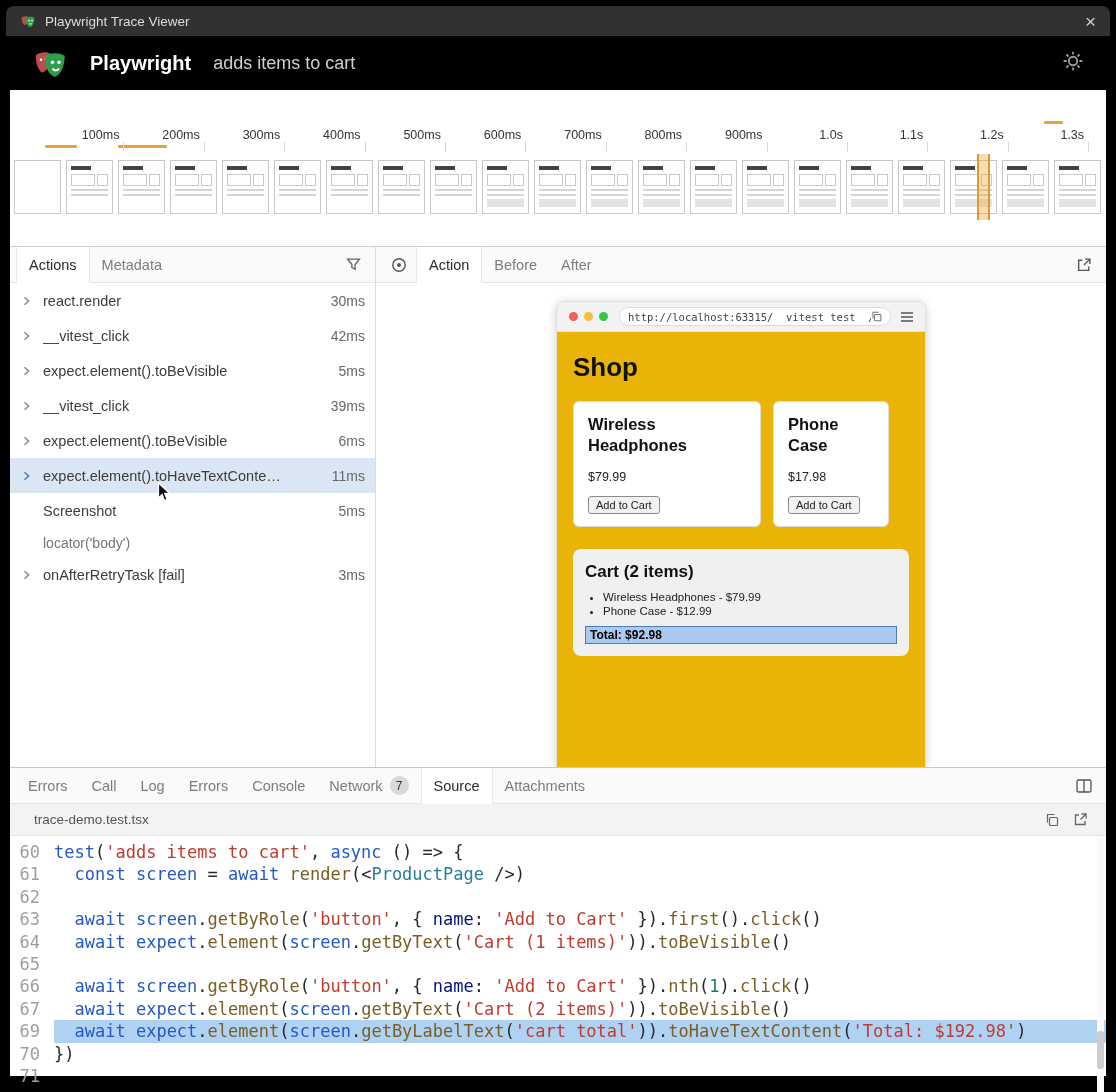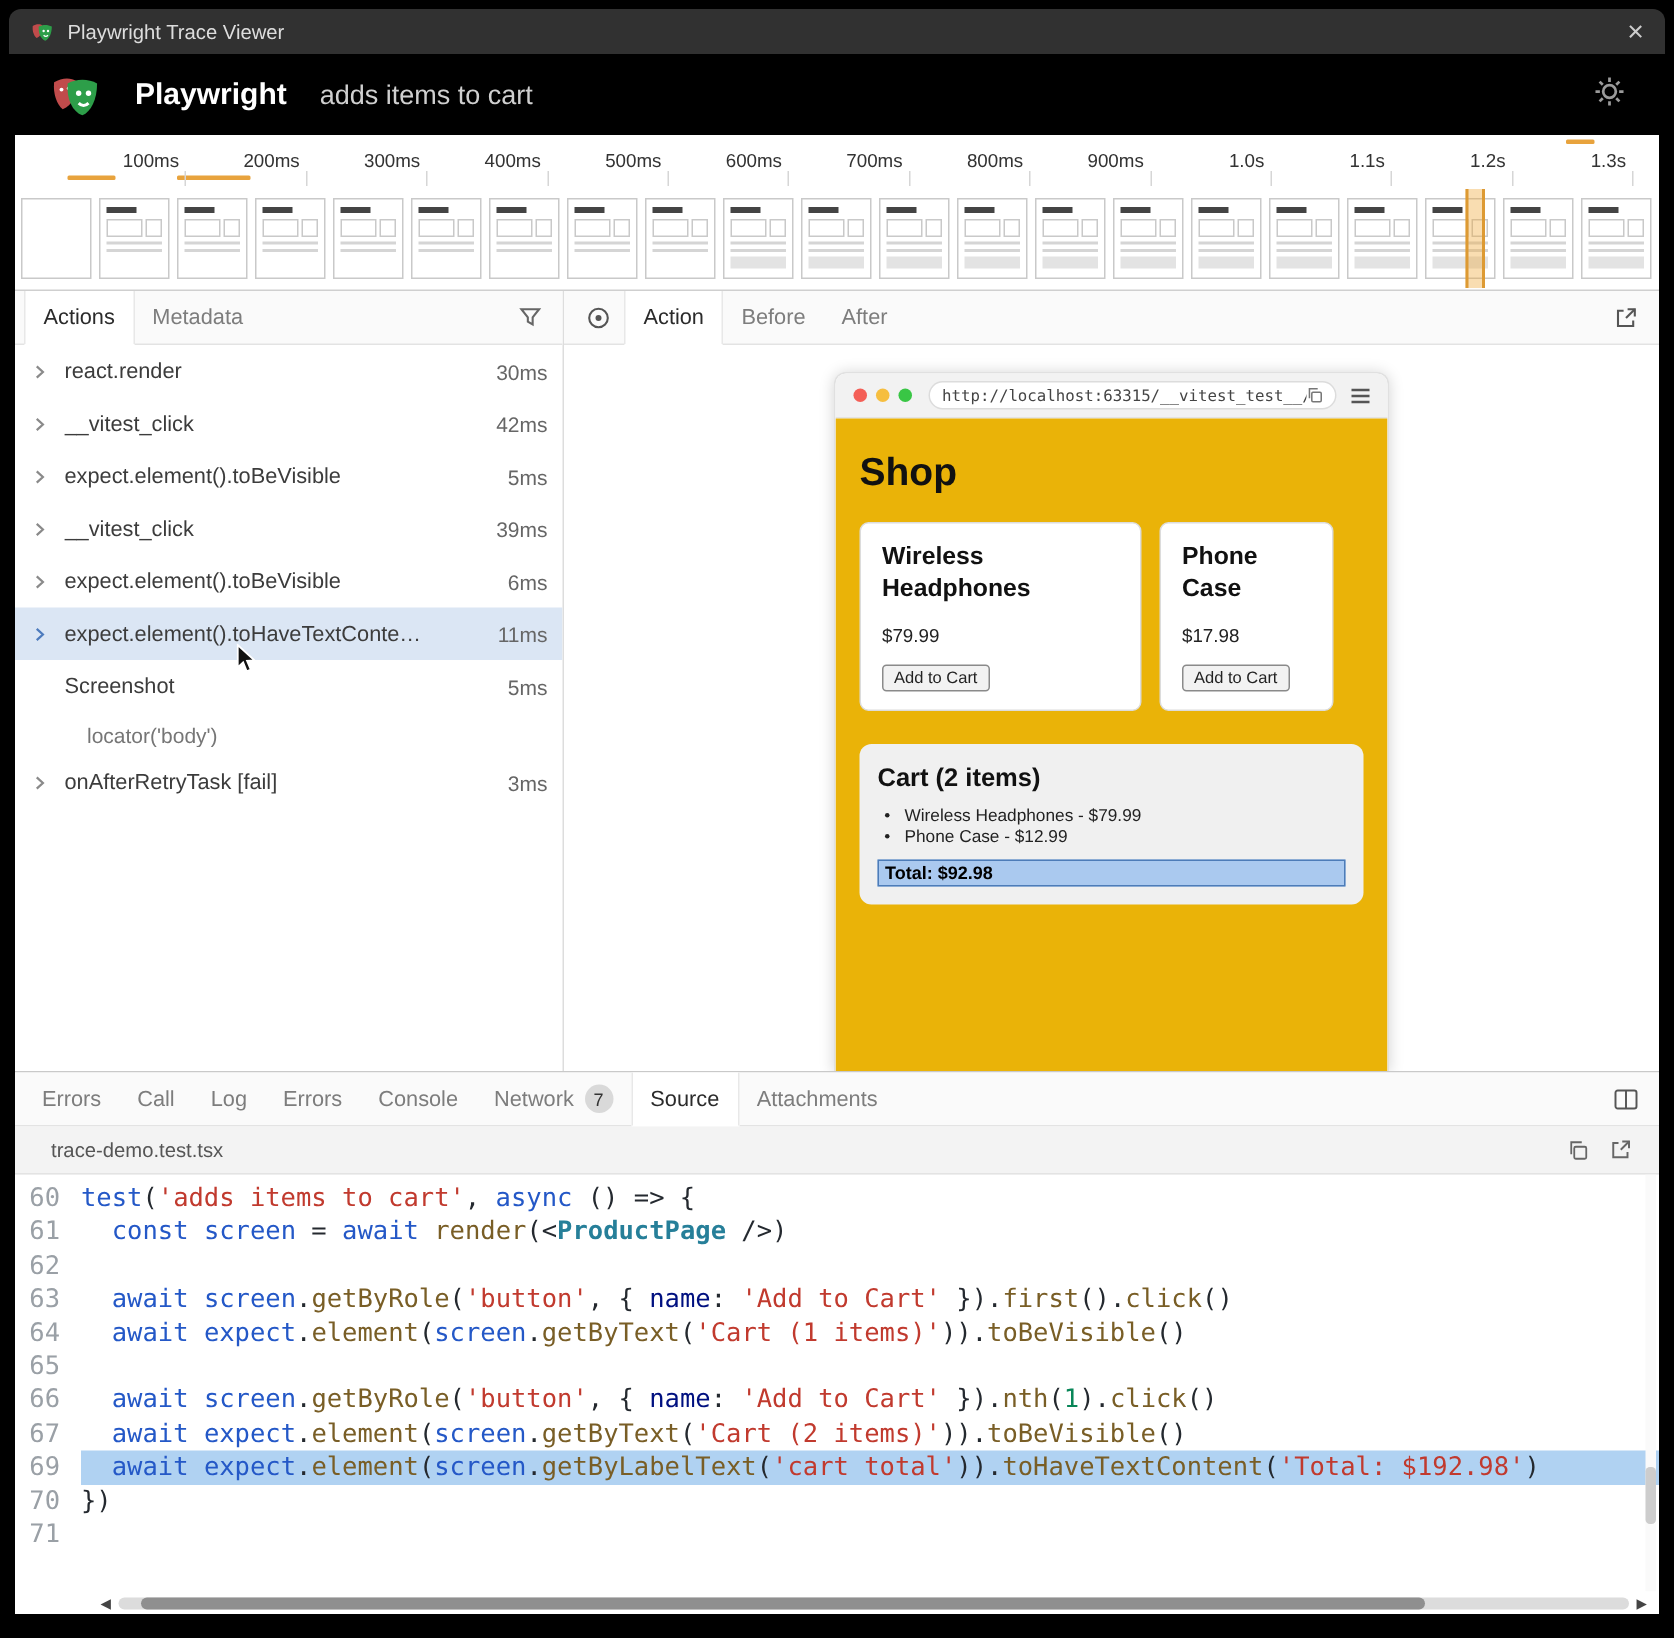--- a/index.html
+++ b/index.html
@@ -17,21 +17,21 @@
   .hd-logo { margin-right:22px; }
   .hd-logo svg { display:block; }
   .hd-app { color:#fff; font-size:20px; font-weight:bold; margin-right:22px; }
   .hd-test { color:#cfcfcf; font-size:18px; }
   .hd-gear { margin-left:auto; }
 
   
   .content { margin:0 10px; background:#fff; height:986px; display:flex; flex-direction:column; }
 
   
-  .timeline { height:104px; border-bottom:1px solid #cfcfcf; flex:0 0 auto; }
+  .timeline { height:129px; border-bottom:1px solid #cfcfcf; flex:0 0 auto;margin-top:28px; }
   .ruler { position:relative; display:flex; height:34px; padding-left:34px; }
   .tick { flex:0 0 80.4px; position:relative; text-align:right; padding-right:5px; font-size:12.5px; color:#333; line-height:34px; }
   .tick::after { content:''; position:absolute; right:0; bottom:0; height:10px; width:1px; background:#d6d6d6; }
   .obar { position:absolute; height:3px; background:#e8a33d; border-radius:1px; }
   .obar-a { left:35px; width:32px; bottom:4px; }
   .obar-b { left:108px; width:49px; bottom:4px; }
   .obar-c { left:1034px; width:19px; top:3px; }
   .filmstrip { position:relative; height:70px; padding:8px 0 8px 4px; display:flex; gap:5px; overflow:hidden; }
   .frame { flex:0 0 47px; height:54px; background:#fff; border:1px solid #c9c9c9; overflow:hidden; }
   .th-t { height:4px; width:45%; background:#444; margin:5px 4px 4px; }
@@ -52,21 +52,21 @@
   .tab.active { color:#2b2b2b; background:#fff; margin-bottom:-1px; border-bottom:1px solid #fff; border-left:1px solid #e8e8e8; border-right:1px solid #e8e8e8; }
   .tab .badge { margin-left:7px; width:19px; height:19px; border-radius:50%; background:#d9d9d9; color:#333; font-size:12px; display:flex; align-items:center; justify-content:center; }
   .bar-icon { margin-left:auto; margin-right:14px; display:flex; align-items:center; }
   .bar-icon svg { display:block; }
   .pick { display:flex; align-items:center; margin:0 8px 0 8px; }
 
   
   .alist { flex:1; overflow:hidden; }
   .arow { height:35px; display:flex; align-items:center; font-size:14.5px; color:#3c3c3c; cursor:default; }
   .arow.sel { background:#dbe6f4; }
-  .arow.detail { height:29px; color:#767676; padding-left:42px; font-size:14px; }
+  .arow.detail { height:29px; color:#767676; padding-left:27px; font-size:14px; }
   .chev { width:15px; margin-left:12px; display:flex; align-items:center; color:#8a8a8a; }
   .arow.sel .chev { color:#4d7bbd; }
   .alabel { flex:1; margin-left:6px; white-space:nowrap; overflow:hidden; }
   .adur { color:#666; font-size:14px; margin-right:10px; }
   .cursor { position:absolute; left:147px; top:235px; pointer-events:none; }
 
   
   .panelbody { flex:1; display:flex; justify-content:center; background:#fff; overflow:hidden; }
   .browser { width:370px; margin-top:18px; border:1px solid #e0e0e0; border-bottom:none; border-radius:8px 8px 0 0; box-shadow:0 1px 10px rgba(0,0,0,.18); overflow:hidden; display:flex; flex-direction:column; background:#fff; }
   .chrome { height:30px; background:#f2f2f2; border-bottom:1px solid #e3e3e3; display:flex; align-items:center; flex:0 0 auto; }
@@ -95,21 +95,21 @@
   .bottompanel { flex:1; display:flex; flex-direction:column; border-top:1px solid #c9c9c9; }
   .srcbar { height:32px; background:#f3f3f3; border-bottom:1px solid #e3e3e3; display:flex; align-items:center; flex:0 0 auto; }
   .src-name { margin-left:24px; font-size:13.5px; color:#555; }
   .src-icons { margin-left:auto; margin-right:18px; display:flex; gap:14px; align-items:center; }
 
   .code { position:relative; height:278px; padding-top:5px; overflow:hidden; font-family:"DejaVu Sans Mono","Liberation Mono",monospace; font-size:17px; line-height:22.4px; }
   .cline { display:flex; }
   .lnum { flex:0 0 44px; text-align:right; padding-right:14px; color:#9aa0a6; }
   .lcode { flex:1; white-space:pre; color:#24292f; min-height:22.4px; }
   .cline.hl .lcode { background:#b0d2f2; }
-  .tok-k{color:#2458c7;} .tok-f{color:#795e26;} .tok-s{color:#c13a2e;} .tok-t{color:#267f99;font-weight:bold;} .tok-pr{color:#001080;} .tok-n{color:#098658;} .tok-p{color:#24292f;}
+  .tok-k{color:#2458c7;} .tok-f{color:#795e26;} .tok-s{color:#c13a2e;} .tok-t{color:#267f99;} .tok-pr{color:#001080;} .tok-n{color:#098658;} .tok-p{color:#24292f;}
   .vscroll { position:absolute; right:2px; top:0; bottom:0; width:7px; background:#fafafa; }
   .vthumb { position:absolute; top:195px; height:38px; width:7px; border-radius:3px; background:#cdcdcd; }
 
   .hscroll { height:16px; display:flex; align-items:center; gap:5px; margin-left:57px; margin-right:8px; flex:0 0 auto; }
   .harrow { font-size:9px; color:#444; line-height:1; }
   .htrack { flex:1; height:8px; background:#dcdcdc; border-radius:4px; position:relative; }
   .hthumb { position:absolute; left:1.5%; width:85%; top:0; height:8px; border-radius:4px; background:#8f8f8f; }
 </style>
 </head>
 <body>

